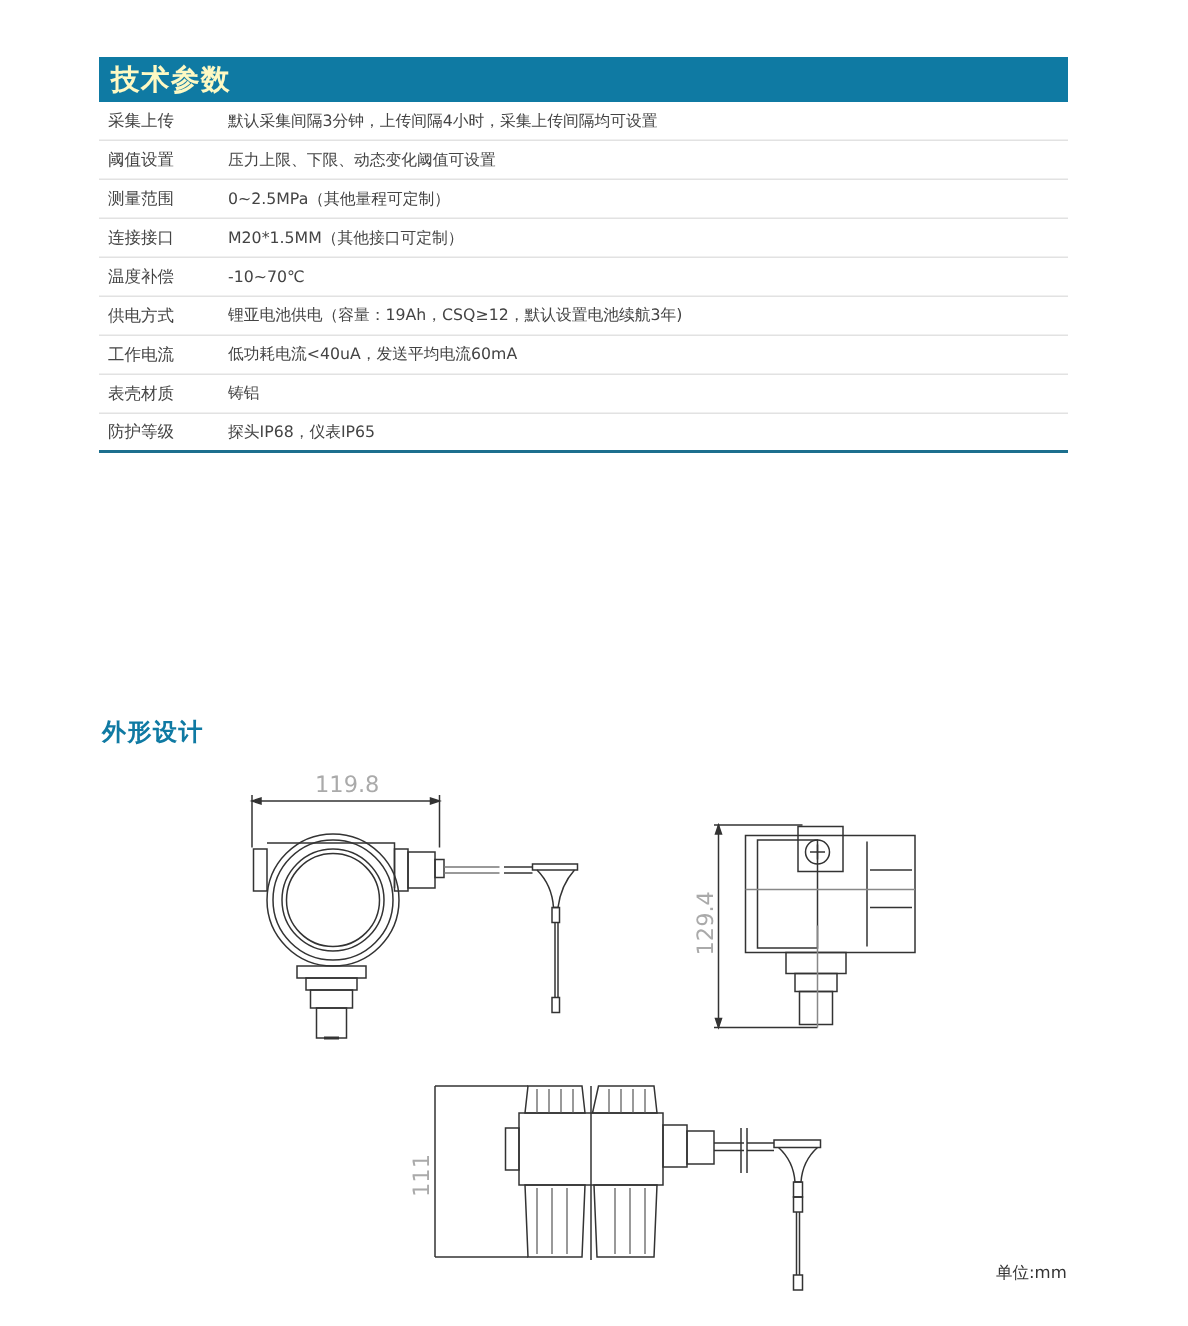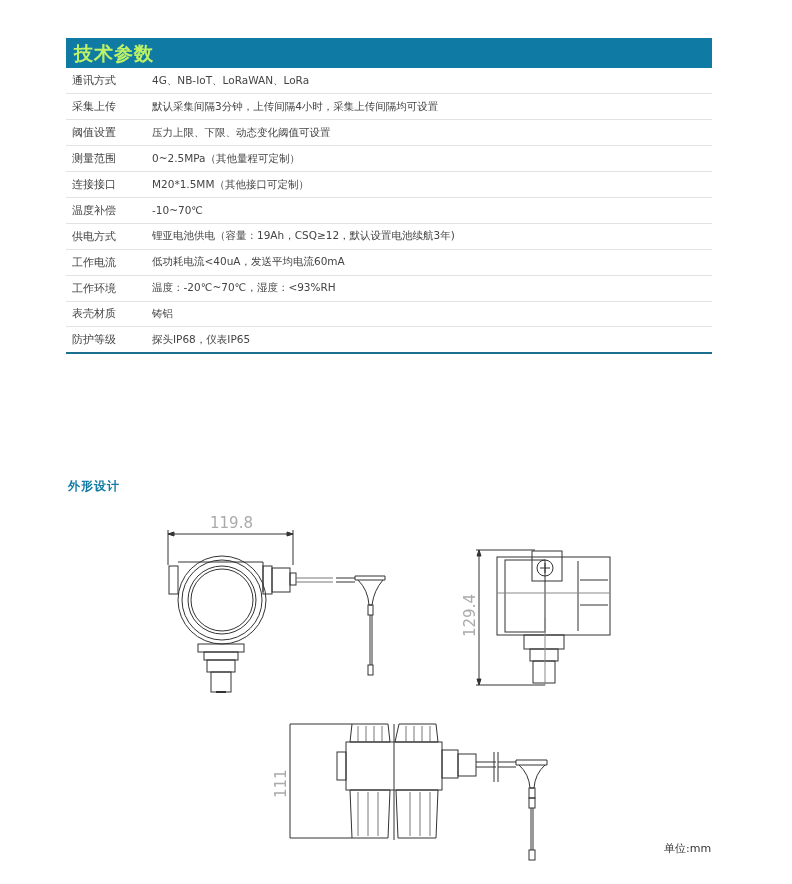--- a/index.html
+++ b/index.html
@@ -1,55 +1,51 @@
 <!DOCTYPE html>
 <html><head>
 <meta charset="utf-8">
 <style>
   * { box-sizing: border-box; margin: 0; padding: 0; }
   html, body { width: 792px; height: 884px; background: #ffffff; overflow: hidden; }
   body { position: relative; font-family: "DejaVu Sans", "Liberation Sans", sans-serif; color: #333; }
 
   .spec-section { position: absolute; left: 66px; top: 38px; width: 646px; }
   .spec-header {
-    height: 30px; background: #0f7aa3; color: #bef264;
+    height: 30px; background: #0f7aa3; color: #fef9c3;
     font-weight: bold; font-size: 19px; line-height: 30px; padding-left: 8px;
     letter-spacing: 1px;
   }
   .spec-table { width: 100%; border-collapse: collapse; }
   .spec-row { height: 25.9px; border-bottom: 1px solid #e2e2e2; }
   .spec-row:last-child { border-bottom: 2px solid #1c6f8e; margin-left: 19px; }
   .spec-label { width: 86px; padding-left: 6px; font-size: 11px; color: #444; vertical-align: middle; white-space: nowrap; }
   .spec-value { font-size: 10.5px; color: #444; vertical-align: middle; white-space: nowrap; }
 
   .design-heading {
     position: absolute; left: 68px; top: 478px;
-    font-size: 12px; font-weight: bold; color: #0f7aa3; letter-spacing: 1px;
+    font-size: 16px; font-weight: bold; color: #0f7aa3; letter-spacing: 1px;
   }
 
   .drawing { position: absolute; }
   .dim-text { font-family: "DejaVu Sans", sans-serif; fill: #aaaaaa; font-size: 15px; }
 
   .unit-label {
     position: absolute; left: 664px; top: 841px;
     font-size: 11px; color: #333;
   }
 </style>
 </head>
 <body>
 
 <div class="spec-section">
   <div class="spec-header">技术参数</div>
   <table class="spec-table">
     <tbody>
       <tr class="spec-row">
-          <td class="spec-label">通讯方式</td>
-          <td class="spec-value">4G、NB-IoT、LoRaWAN、LoRa</td>
-        </tr>
-      <tr class="spec-row">
           <td class="spec-label">采集上传</td>
           <td class="spec-value">默认采集间隔3分钟，上传间隔4小时，采集上传间隔均可设置</td>
         </tr>
       <tr class="spec-row">
           <td class="spec-label">阈值设置</td>
           <td class="spec-value">压力上限、下限、动态变化阈值可设置</td>
         </tr>
       <tr class="spec-row">
           <td class="spec-label">测量范围</td>
           <td class="spec-value">0~2.5MPa（其他量程可定制）</td>
@@ -62,24 +58,20 @@
           <td class="spec-label">温度补偿</td>
           <td class="spec-value">-10~70℃</td>
         </tr>
       <tr class="spec-row">
           <td class="spec-label">供电方式</td>
           <td class="spec-value">锂亚电池供电（容量：19Ah，CSQ≥12，默认设置电池续航3年)</td>
         </tr>
       <tr class="spec-row">
           <td class="spec-label">工作电流</td>
           <td class="spec-value">低功耗电流&lt;40uA，发送平均电流60mA</td>
-        </tr>
-      <tr class="spec-row">
-          <td class="spec-label">工作环境</td>
-          <td class="spec-value">温度：-20℃~70℃，湿度：&lt;93%RH</td>
         </tr>
       <tr class="spec-row">
           <td class="spec-label">表壳材质</td>
           <td class="spec-value">铸铝</td>
         </tr>
       <tr class="spec-row">
           <td class="spec-label">防护等级</td>
           <td class="spec-value">探头IP68，仪表IP65</td>
         </tr>
     </tbody>

